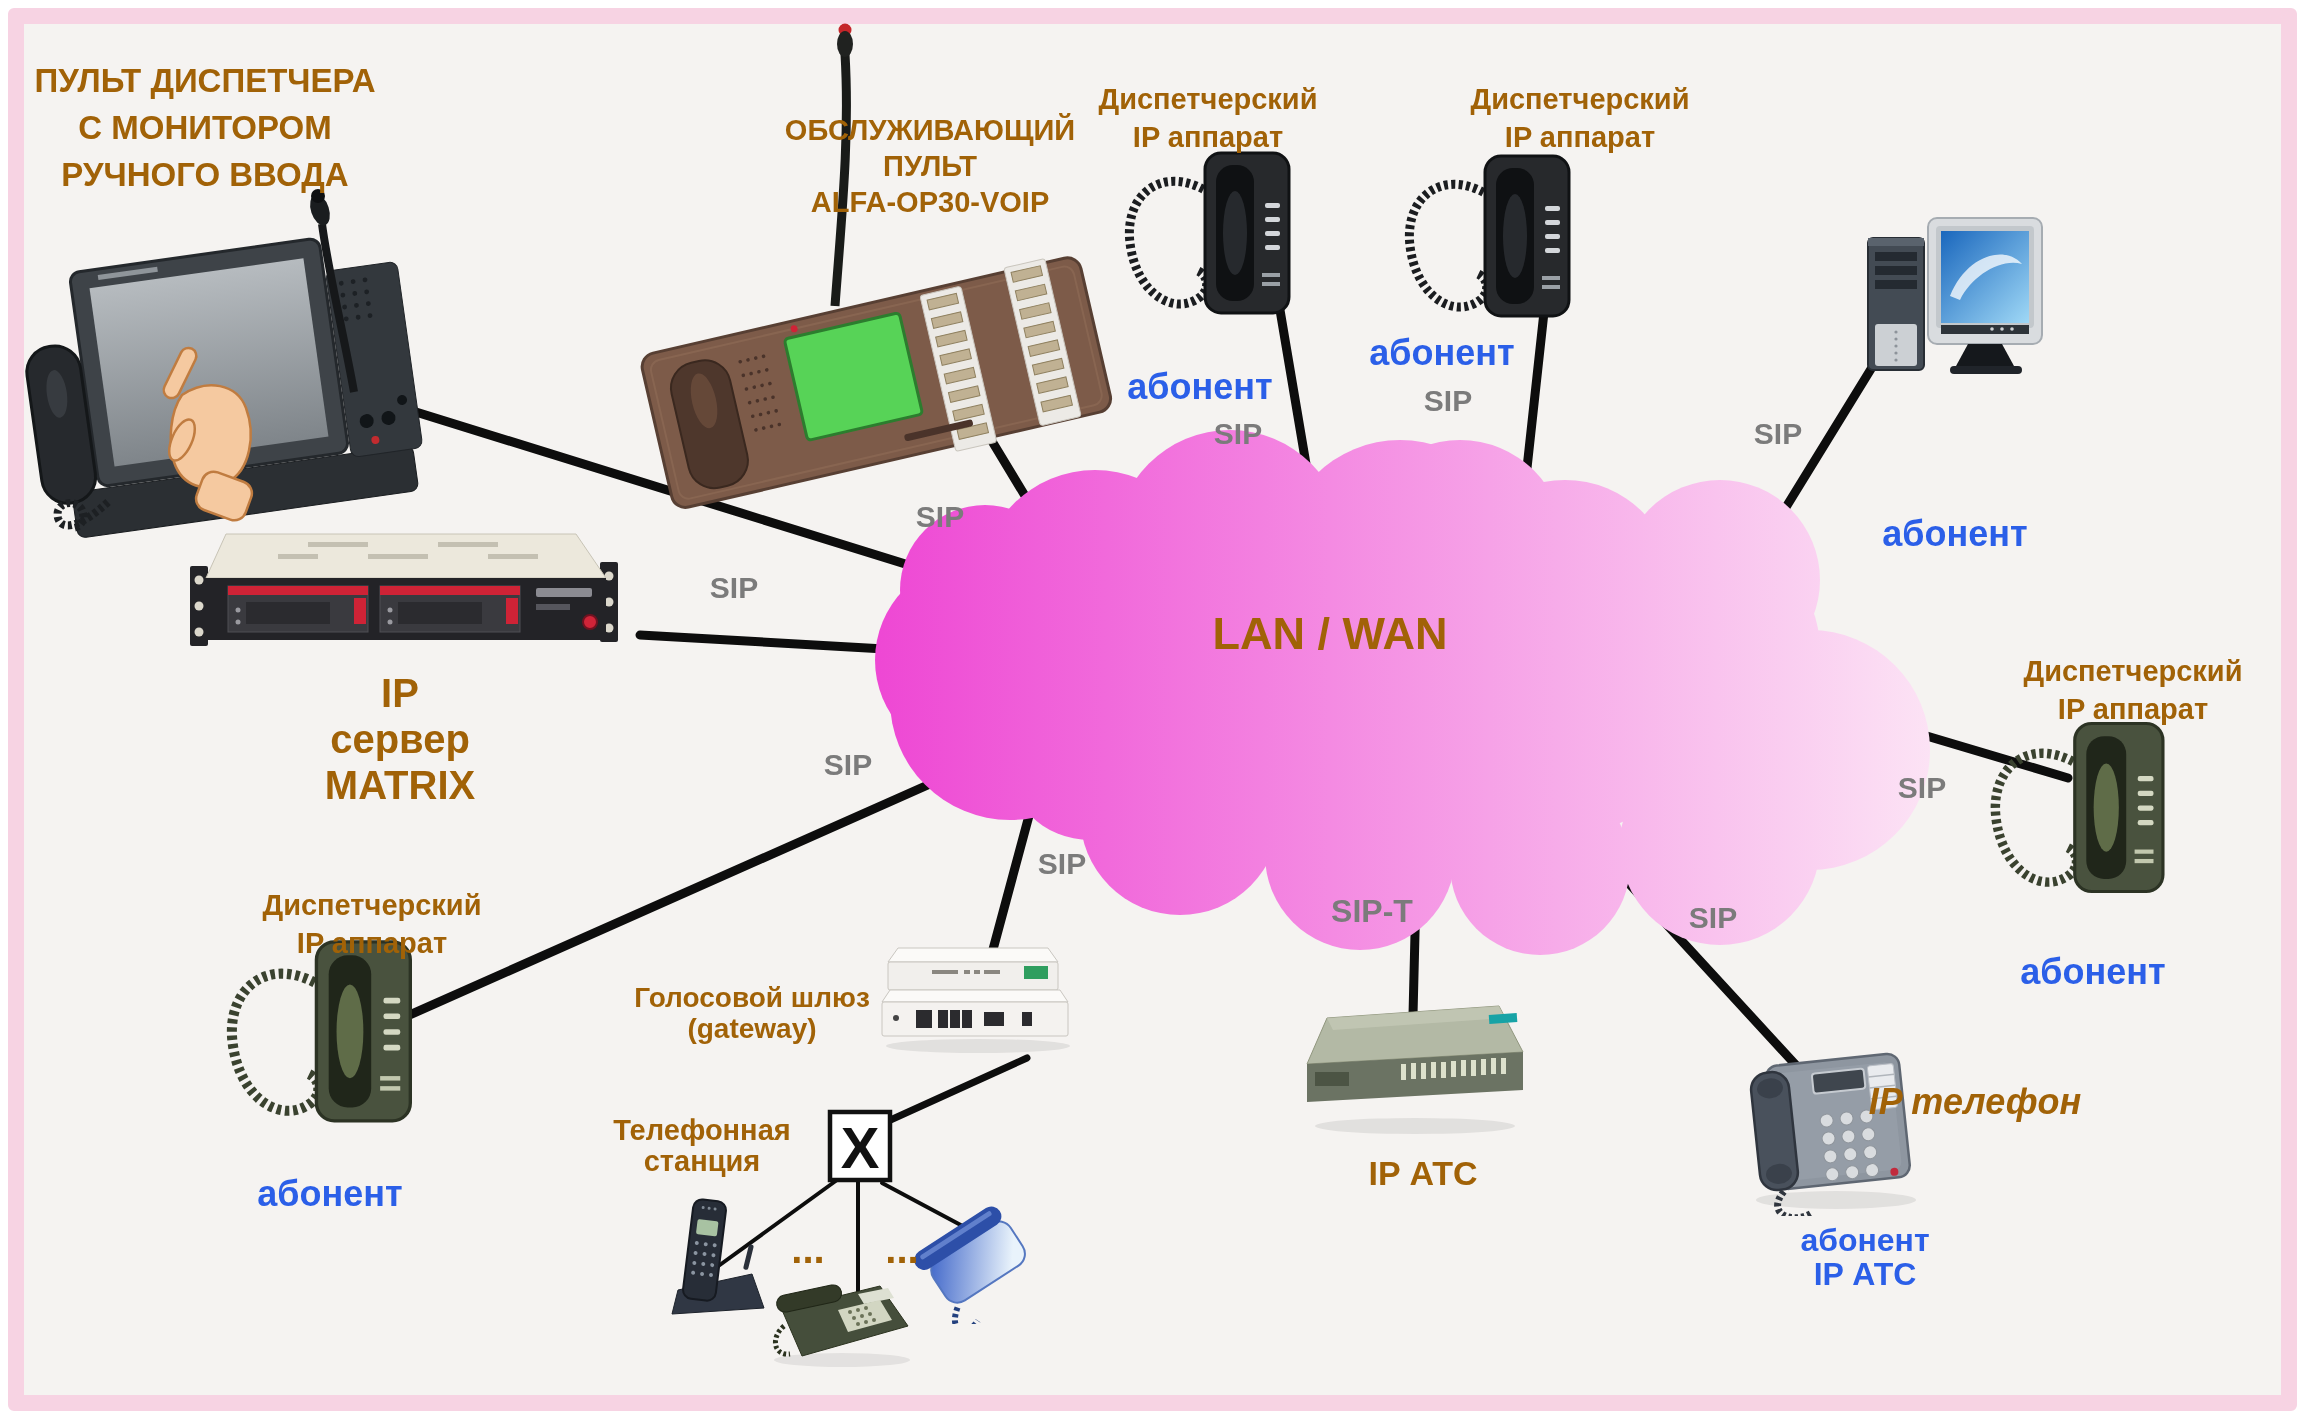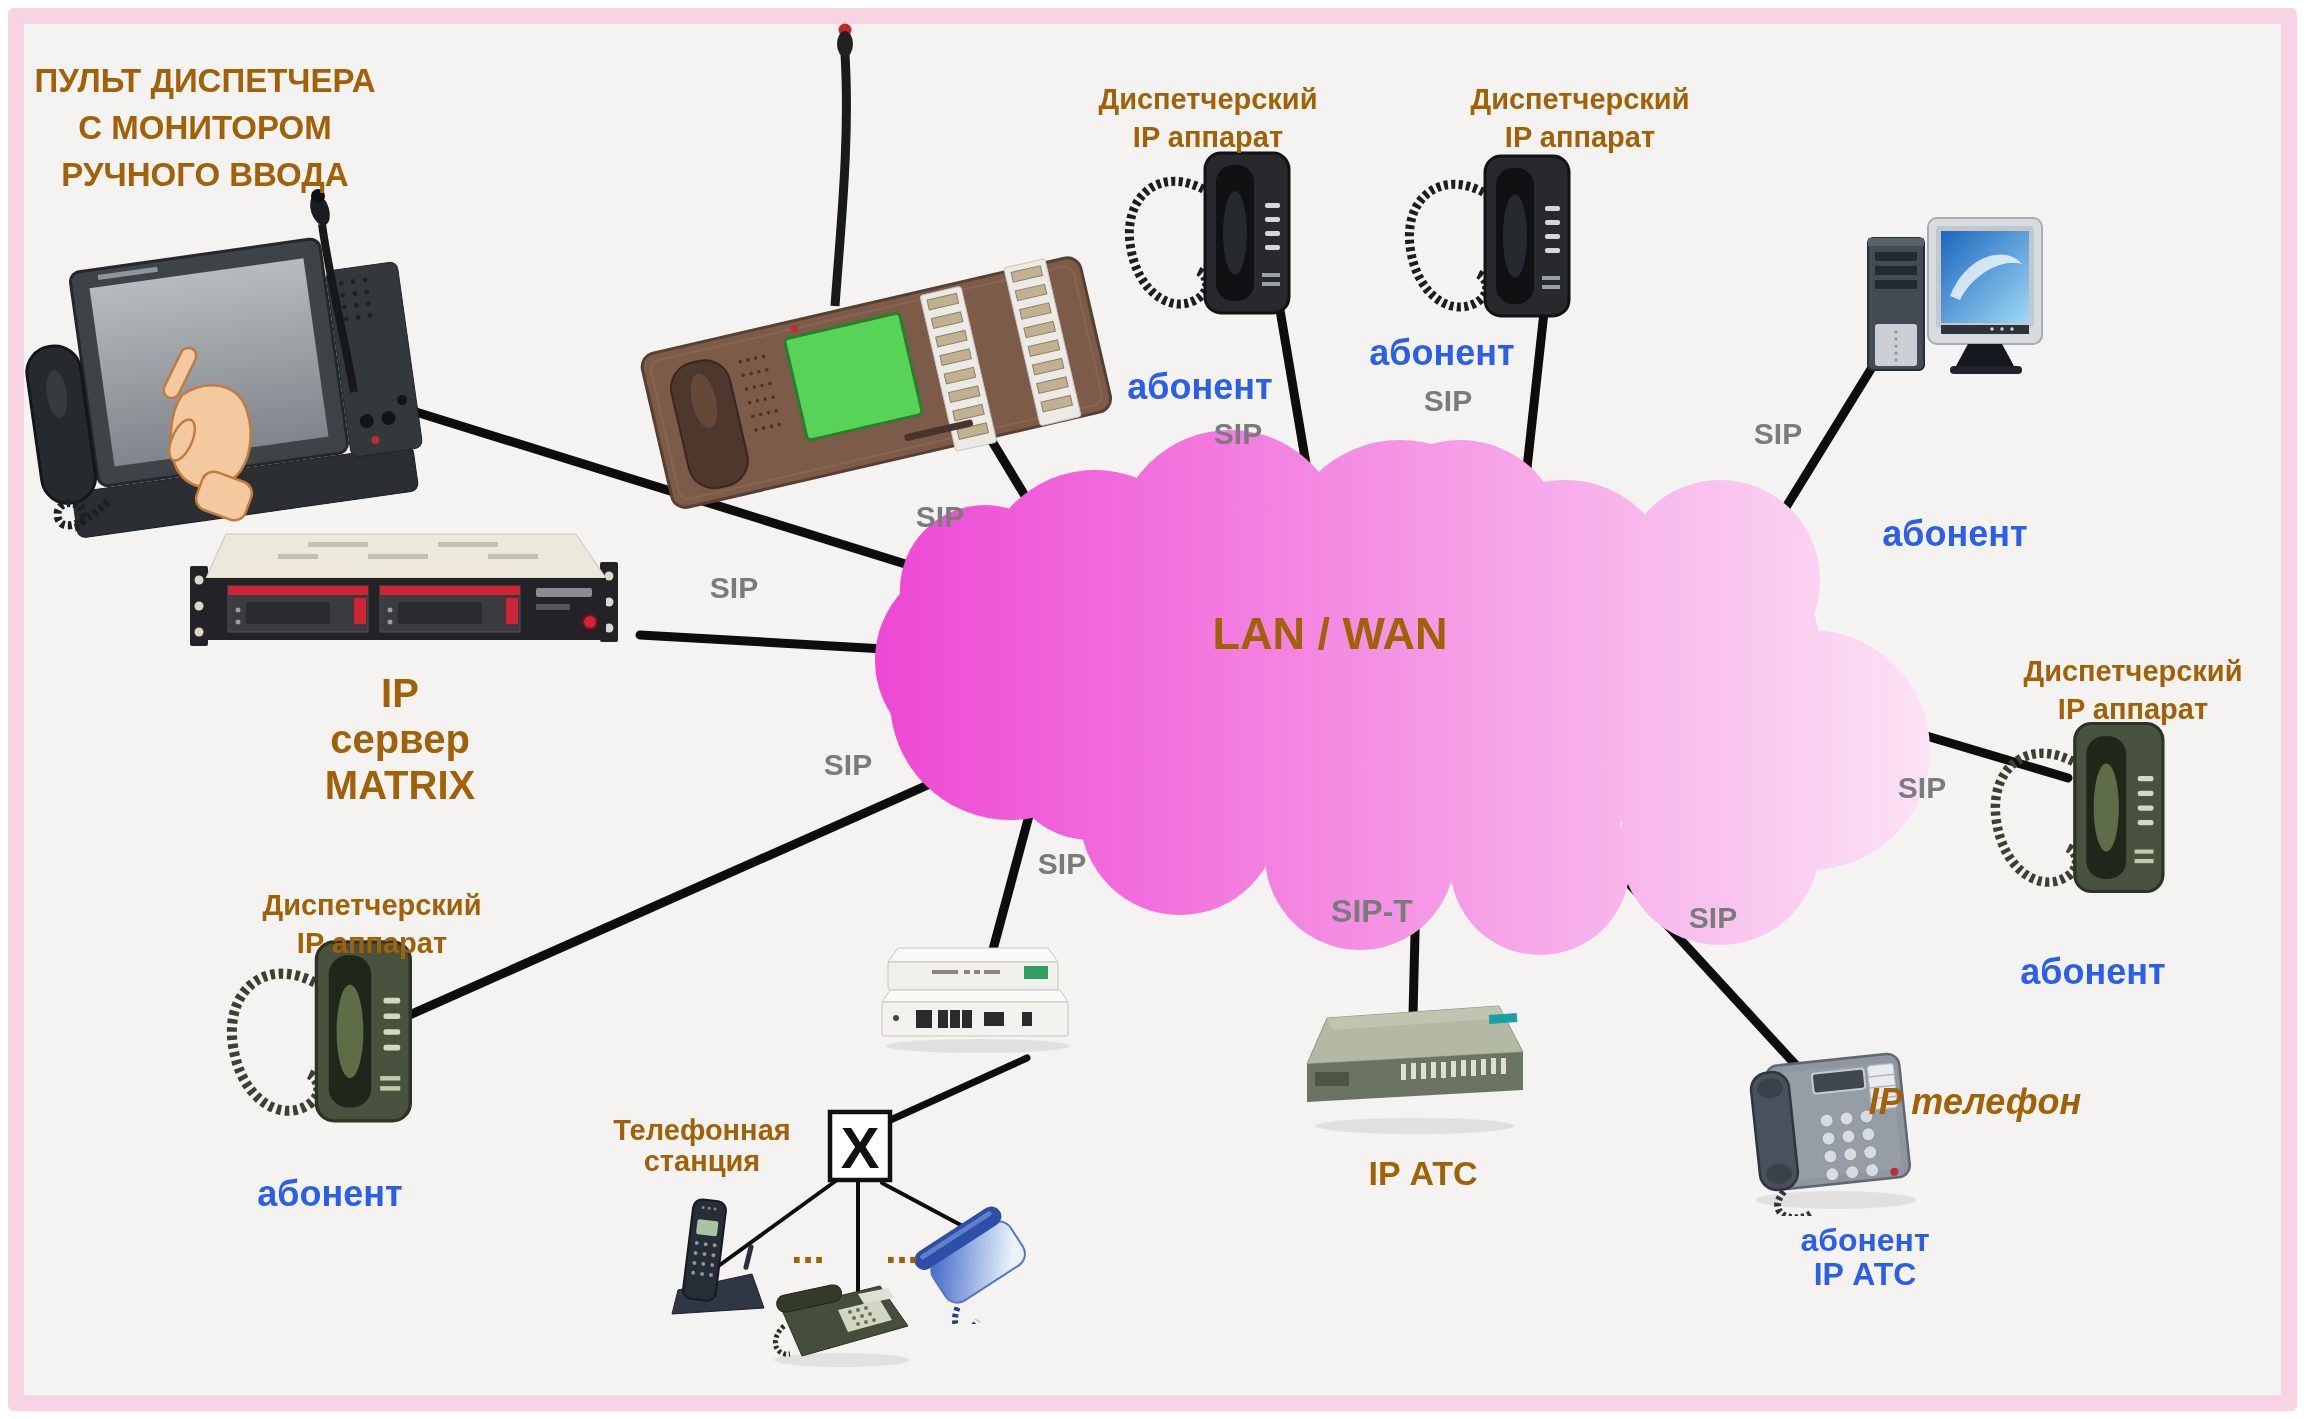--- a/index.html
+++ b/index.html
@@ -494,20 +494,23 @@
         <rect x="30" y="32" width="84" height="5" rx="2.5" fill="#6e8cd4" opacity="0.8"></rect>
         <path d="M 34,96 C 12,112 26,126 44,118" stroke="#23407e" stroke-width="6" fill="none" stroke-dasharray="3.5 3"></path>
       </g>
     </svg>
   </div>
 
   <div class="lbl" style="left:205px;top:57px;font-size:33px;line-height:47px;">ПУЛЬТ ДИСПЕТЧЕРА
 С МОНИТОРОМ
 РУЧНОГО ВВОДА</div>
 
+  <div class="lbl" style="left:930px;top:112px;font-size:29px;line-height:36px;">ОБСЛУЖИВАЮЩИЙ
+ПУЛЬТ
+ALFA-OP30-VOIP</div>
 
   <div class="lbl" style="left:1208px;top:80px;font-size:29px;line-height:38px;">Диспетчерский
 IP аппарат</div>
   <div class="lbl sub" style="left:1200px;top:366px;font-size:36px;">абонент</div>
 
   <div class="lbl" style="left:1580px;top:80px;font-size:29px;line-height:38px;">Диспетчерский
 IP аппарат</div>
   <div class="lbl sub" style="left:1442px;top:332px;font-size:36px;">абонент</div>
 
   <div class="lbl sub" style="left:1955px;top:513px;font-size:36px;">абонент</div>
@@ -515,20 +518,22 @@
   <div class="lbl" style="left:400px;top:660px;font-size:40px;line-height:46px;margin-top:10px;">IP
 сервер
 MATRIX</div>
 
   <div class="lbl" style="left:1330px;top:608px;font-size:45px;z-index:3;">LAN / WAN</div>
 
   <div class="lbl" style="left:372px;top:886px;font-size:29px;line-height:38px;">Диспетчерский
 IP аппарат</div>
   <div class="lbl sub" style="left:330px;top:1173px;font-size:36px;">абонент</div>
 
+  <div class="lbl" style="left:752px;top:982px;font-size:28px;line-height:31px;">Голосовой шлюз
+(gateway)</div>
 
   <div class="lbl" style="left:702px;top:1115px;font-size:29px;line-height:31px;">Телефонная
 станция</div>
 
   <div class="lbl" style="left:808px;top:1226px;font-size:40px;">...</div>
   <div class="lbl" style="left:902px;top:1226px;font-size:40px;">...</div>
 
   <div class="lbl" style="left:1423px;top:1154px;font-size:34px;">IP АТС</div>
 
   <div class="lbl" style="left:2133px;top:652px;font-size:29px;line-height:38px;">Диспетчерский

